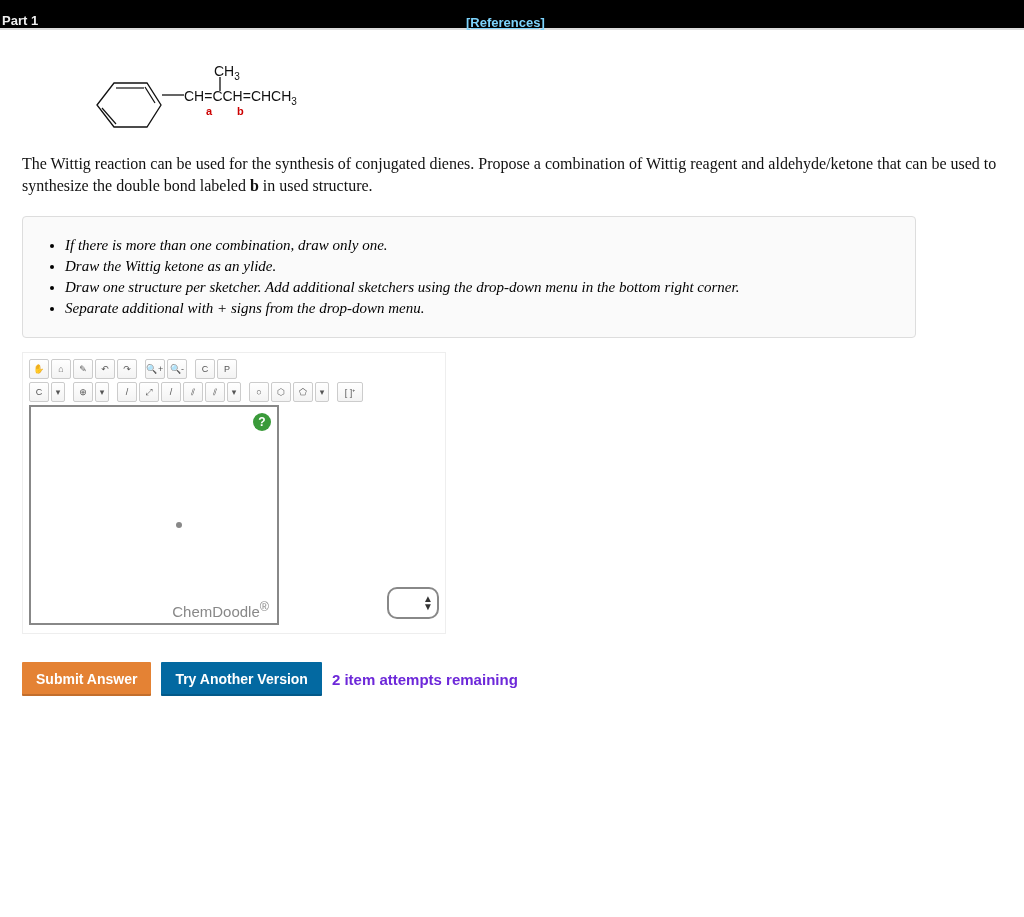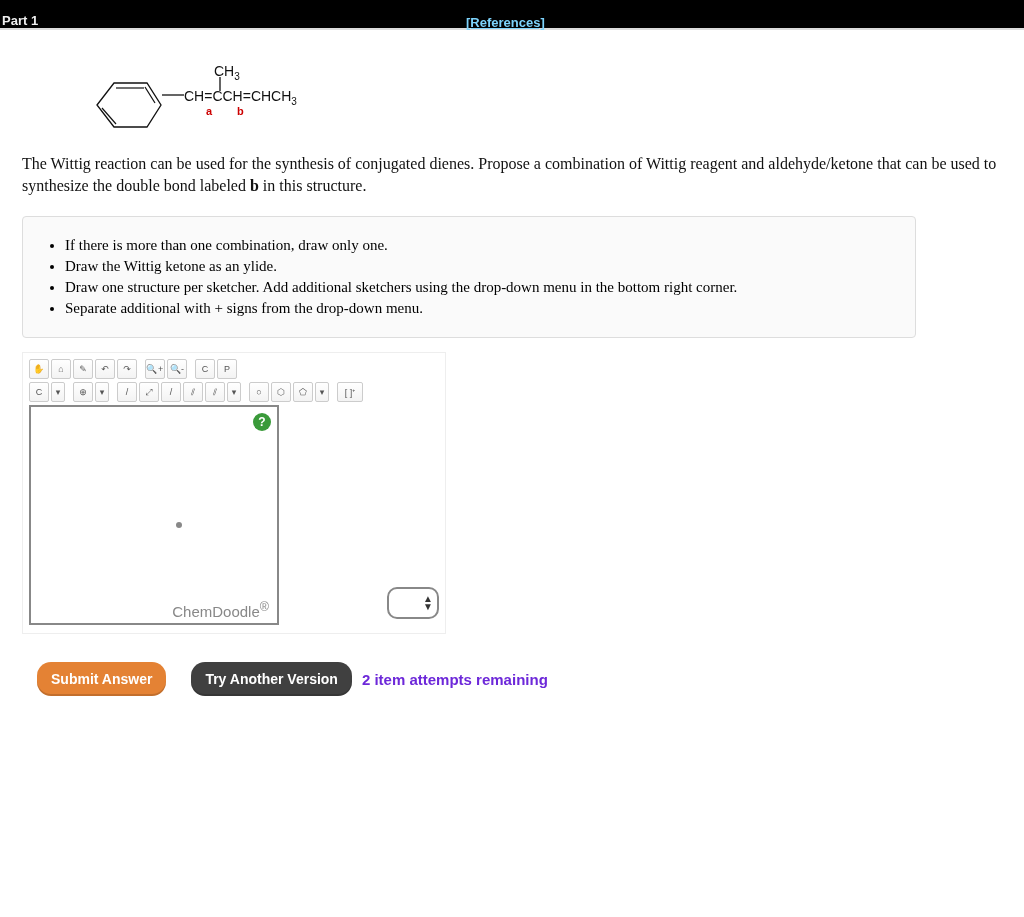--- a/index.html
+++ b/index.html
@@ -12,40 +12,40 @@
   .content { padding: 25px 22px; }
   .molecule-area { height: 90px; position: relative; margin-bottom: 8px; }
   .benzene { position: absolute; left: 60px; top: 18px; }
   .chem-text { position: absolute; font-family: Arial, sans-serif; font-size: 14px; color: #111; }
   .sub { font-size: 10px; vertical-align: sub; }
   .ab-label { font-family: Arial, sans-serif; font-size: 11px; color: #c00; font-weight: bold; position: absolute; }
 
   .question-text { font-size: 16px; color: #111; line-height: 1.35; margin-bottom: 20px; }
   .bold-b { font-weight: bold; }
 
-  .instruction-box { border: 1px solid #ddd; background: #fafafa; border-radius: 4px; padding: 18px 24px; margin-bottom: 14px; width: 894px; }
+  .instruction-box { border: 1px solid #ddd; background: #fafafa; border-radius: 4px; padding: 18px 24px; margin-bottom: 14px; width: 894px; font-style: italic; }
   .instruction-box ul { list-style: disc; margin-left: 18px; font-size: 15px; line-height: 1.4; }
 
   .sketcher-wrapper { border: 1px solid #eee; width: 424px; padding: 6px 6px 12px 6px; margin-bottom: 28px; }
   .toolbar-row { display: flex; gap: 2px; margin-bottom: 3px; }
   .tb-btn { width: 20px; height: 20px; border: 1px solid #ccc; background: linear-gradient(#fff,#f3f3f3); border-radius: 2px; display: flex; align-items: center; justify-content: center; font-size: 9px; color: #555; cursor: pointer; font-family: Arial, sans-serif; }
   .tb-btn.wider { width: 26px; }
   .tb-spacer { width: 4px; }
   .canvas { border: 2px solid #888; width: 250px; height: 220px; position: relative; background: #fff; margin-top: 2px; }
   .canvas-dot { position: absolute; left: 145px; top: 115px; width: 6px; height: 6px; background: #888; border-radius: 50%; }
   .help-icon { position: absolute; right: 6px; top: 6px; width: 18px; height: 18px; border-radius: 50%; background: #3a9a3a; color: #fff; font-size: 12px; font-weight: bold; text-align: center; line-height: 18px; font-family: Arial, sans-serif; }
   .brand { position: absolute; bottom: 3px; right: 8px; font-size: 15px; color: #888; font-family: Arial, sans-serif; }
   .stepper { display: inline-flex; border: 2px solid #888; border-radius: 10px; width: 52px; height: 32px; align-items: center; justify-content: flex-end; padding-right: 4px; margin-left: 110px; margin-top: -34px; position: relative; top: -2px; float: right; }
   .stepper-wrap { display: flex; justify-content: space-between; align-items: flex-end; margin-top: -4px; }
   .stepper-arrows { display: flex; flex-direction: column; line-height: 8px; font-size: 10px; color: #333; }
 
   .action-row { display: flex; align-items: center; gap: 10px; font-family: Arial, Helvetica, sans-serif; }
-  .btn { padding: 9px 14px; font-size: 14px; font-weight: bold; color: #fff; border: none; border-radius: 14px; cursor: pointer; margin-left: 15px; }
+  .btn { padding: 9px 14px; font-size: 14px; font-weight: bold; color: #fff; border: none; border-radius: 1px; cursor: pointer; }
   .btn-orange { background: #e48234; box-shadow: inset 0 -2px 0 rgba(0,0,0,0.15); }
-  .btn-gray { background: #404040; box-shadow: inset 0 -2px 0 rgba(0,0,0,0.15); }
+  .btn-gray { background: #0369a1; box-shadow: inset 0 -2px 0 rgba(0,0,0,0.15); }
   .attempts { color: #6d28d9; font-weight: bold; font-size: 15px; }
 </style>
 </head>
 <body>
 
 <div class="topbar">
   <span class="part-label">Part 1</span>
   <a class="ref-link">[References]</a>
 </div>
 <div class="topbar-underline"></div>
@@ -63,21 +63,21 @@
     <svg style="position:absolute; left:140px; top:22px;" width="70" height="30">
       <line x1="0" y1="18" x2="22" y2="18" stroke="#111" stroke-width="1.3"></line>
       <line x1="58" y1="0" x2="58" y2="14" stroke="#111" stroke-width="1.3"></line>
     </svg>
     <span class="chem-text" style="left:162px; top:33px;"><span>CH=CCH=CHCH</span><span class="sub">3</span></span>
     <span class="ab-label" style="left:184px; top:50px;">a</span>
     <span class="ab-label" style="left:215px; top:50px;">b</span>
   </div>
 
   <p class="question-text">
-    <span>The Wittig reaction can be used for the synthesis of conjugated dienes. Propose a combination of Wittig reagent and aldehyde/ketone that can be used to synthesize the double bond labeled </span><span class="bold-b">b</span><span> in this structure.</span>
+    <span>The Wittig reaction can be used for the synthesis of conjugated dienes. Propose a combination of Wittig reagent and aldehyde/ketone that can be used to synthesize the double bond labeled </span><span class="bold-b">b</span><span> in used structure.</span>
   </p>
 
   <div class="instruction-box">
     <ul>
       <li>If there is more than one combination, draw only one.</li>
       <li>Draw the Wittig ketone as an ylide.</li>
       <li>Draw one structure per sketcher. Add additional sketchers using the drop-down menu in the bottom right corner.</li>
       <li>Separate additional with + signs from the drop-down menu.</li>
     </ul>
   </div>

